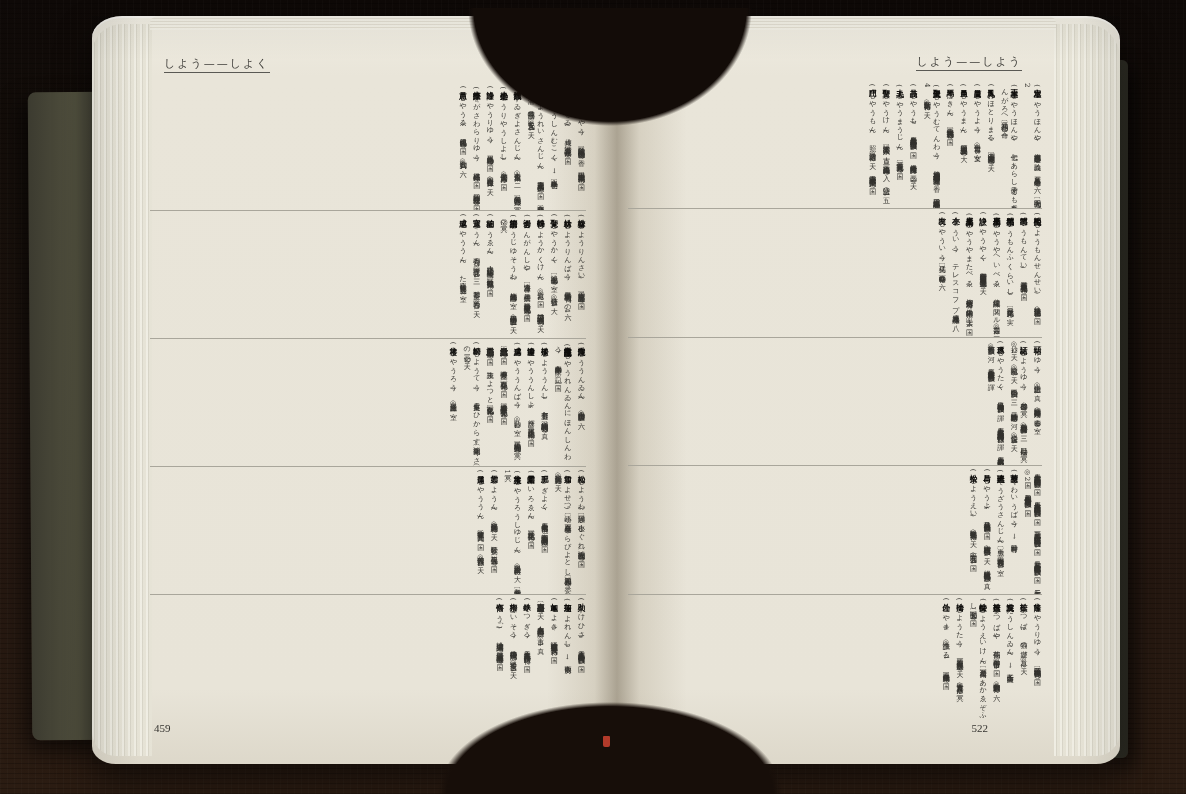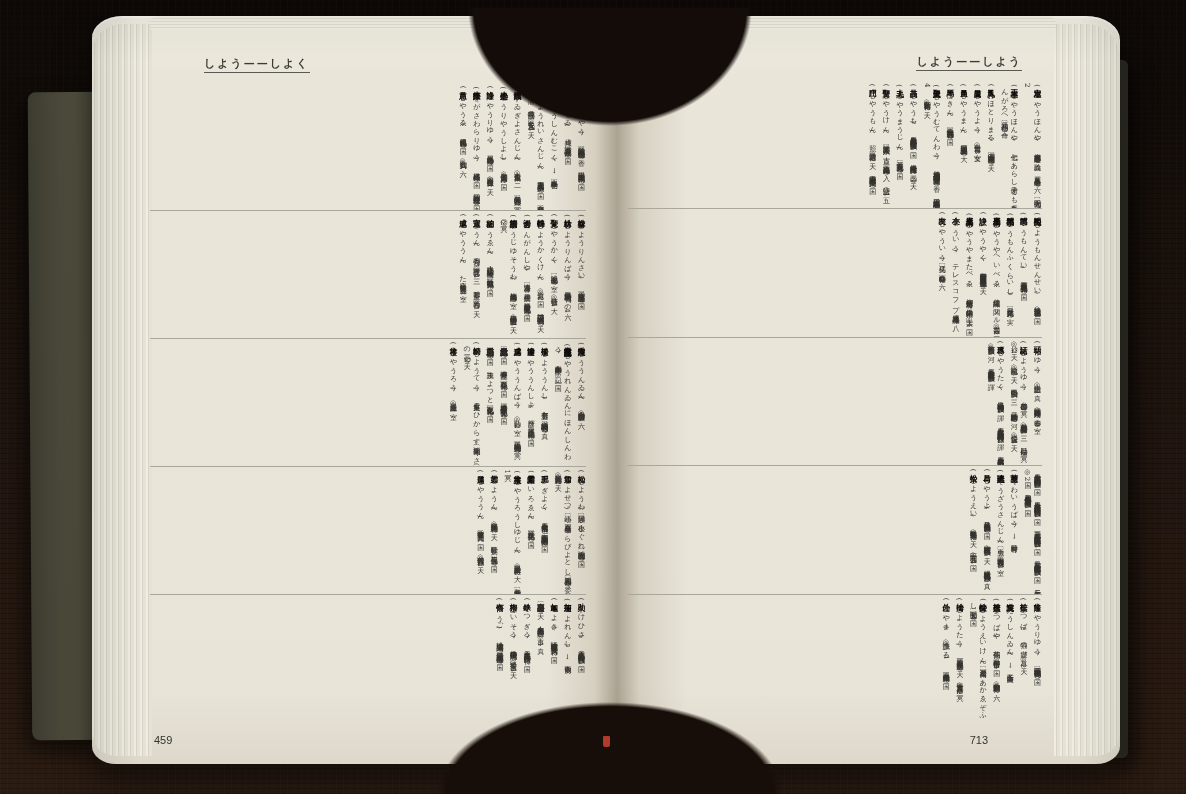--- a/index.html
+++ b/index.html
@@ -42,33 +42,33 @@
   .notch-top{position:absolute;left:468px;top:8px;width:284px;height:118px;
     background:radial-gradient(50% 100% at 50% 0%,#130c08 96%,rgba(19,12,8,0) 100%);}
   .notch-bottom{position:absolute;left:438px;top:702px;width:344px;height:92px;
     background:radial-gradient(50% 100% at 50% 100%,#170e09 95%,rgba(23,14,9,0) 100%);}
   .bookmark{position:absolute;left:603px;top:736px;width:7px;height:11px;
     background:#b23a2a;border-radius:1px 1px 2px 2px;}
   
   .page{position:absolute;color:#2b2a27;}
   .page.left{left:150px;top:52px;width:438px;height:694px;}
   .page.right{left:628px;top:50px;width:416px;height:696px;}
-  .rh{position:absolute;top:4px;font-size:11px;font-weight:700;letter-spacing:2px;
+  .rh{position:absolute;top:4px;font-size:11px;font-weight:400;letter-spacing:2px;
     color:#3c3b37;border-bottom:1.4px solid #5a5954;padding-bottom:1px;
-    font-family:"DejaVu Sans","Liberation Sans",sans-serif;margin-left:40px;}
+    font-family:"DejaVu Sans","Liberation Sans",sans-serif;}
   .page.left .rh{left:14px;}
   .page.right .rh{right:22px;}
   .bands{position:absolute;left:0;right:2px;top:31px;bottom:24px;display:flex;flex-direction:column;}
   .band{flex:1 1 0;overflow:hidden;writing-mode:vertical-rl;padding-top:2px;}
   .band + .band{border-top:1px solid #a9a69b;}
   .e{font-family:"DejaVu Serif","Liberation Serif",serif;
      font-size:7px;line-height:9.6px;letter-spacing:.4px;margin-left:3px;color:#33322e;}
   .e .h{font-weight:700;font-size:7.6px;color:#0f0e0c;}
-  .pn{position:absolute;bottom:0;font-size:11px;color:#34332f;
-      font-family:Liberation Sans, sans-serif;}
+  .pn{position:absolute;bottom:12px;font-size:11px;color:#34332f;
+      font-family:Liberation Serif, serif;}
   .page.left .pn{left:4px;}
   .page.right .pn{right:56px;}
 </style>
 </head>
 <body>
 
 <div style="position:absolute;inset:0;"></div>
 
 <div class="cover-left"></div>
 <div class="cover-right"></div>
@@ -191,18 +191,18 @@
 
     <div class="e"><span class="h">常隆</span><span class="b">(じやうりゆう)　華因蕗編〔享保一四刊〕④国1</span></div>
         <div class="e"><span class="h">松葉</span><span class="b">(まつば)　猫の遊び草◎天2</span></div>
         <div class="e"><span class="h">道真院</span><span class="b">(だうしんゐん)　→三条西実隆</span></div>
         <div class="e"><span class="h">松葉屋</span><span class="b">(まつばや)　英鶴仙　柳営年中行事◎国1　公家御飾結和歌◎六2</span></div>
         <div class="e"><span class="h">松栄軒</span><span class="b">(しようえいけん)〔万星清兵衛〕　あかゑぞふし〔明和五〕①国4</span></div>
         <div class="e"><span class="h">松濤</span><span class="b">(しようたう)　八日田藁一覚保〔嘉永五〕②天1　青造真跡〔嘉永〕◎冥2</span></div>
         <div class="e"><span class="h">外山</span><span class="b">(とやま)　性少識◎ろ4　三余呉機嫌〔文政〕①国1</span></div>
       </div>
   </div>
-  <div class="pn">713</div>
+  <div class="pn">522</div>
 </section>
 
 <div class="notch-top"></div>
 <div class="notch-bottom"></div>
 <div class="bookmark"></div>
 
 </body></html>

